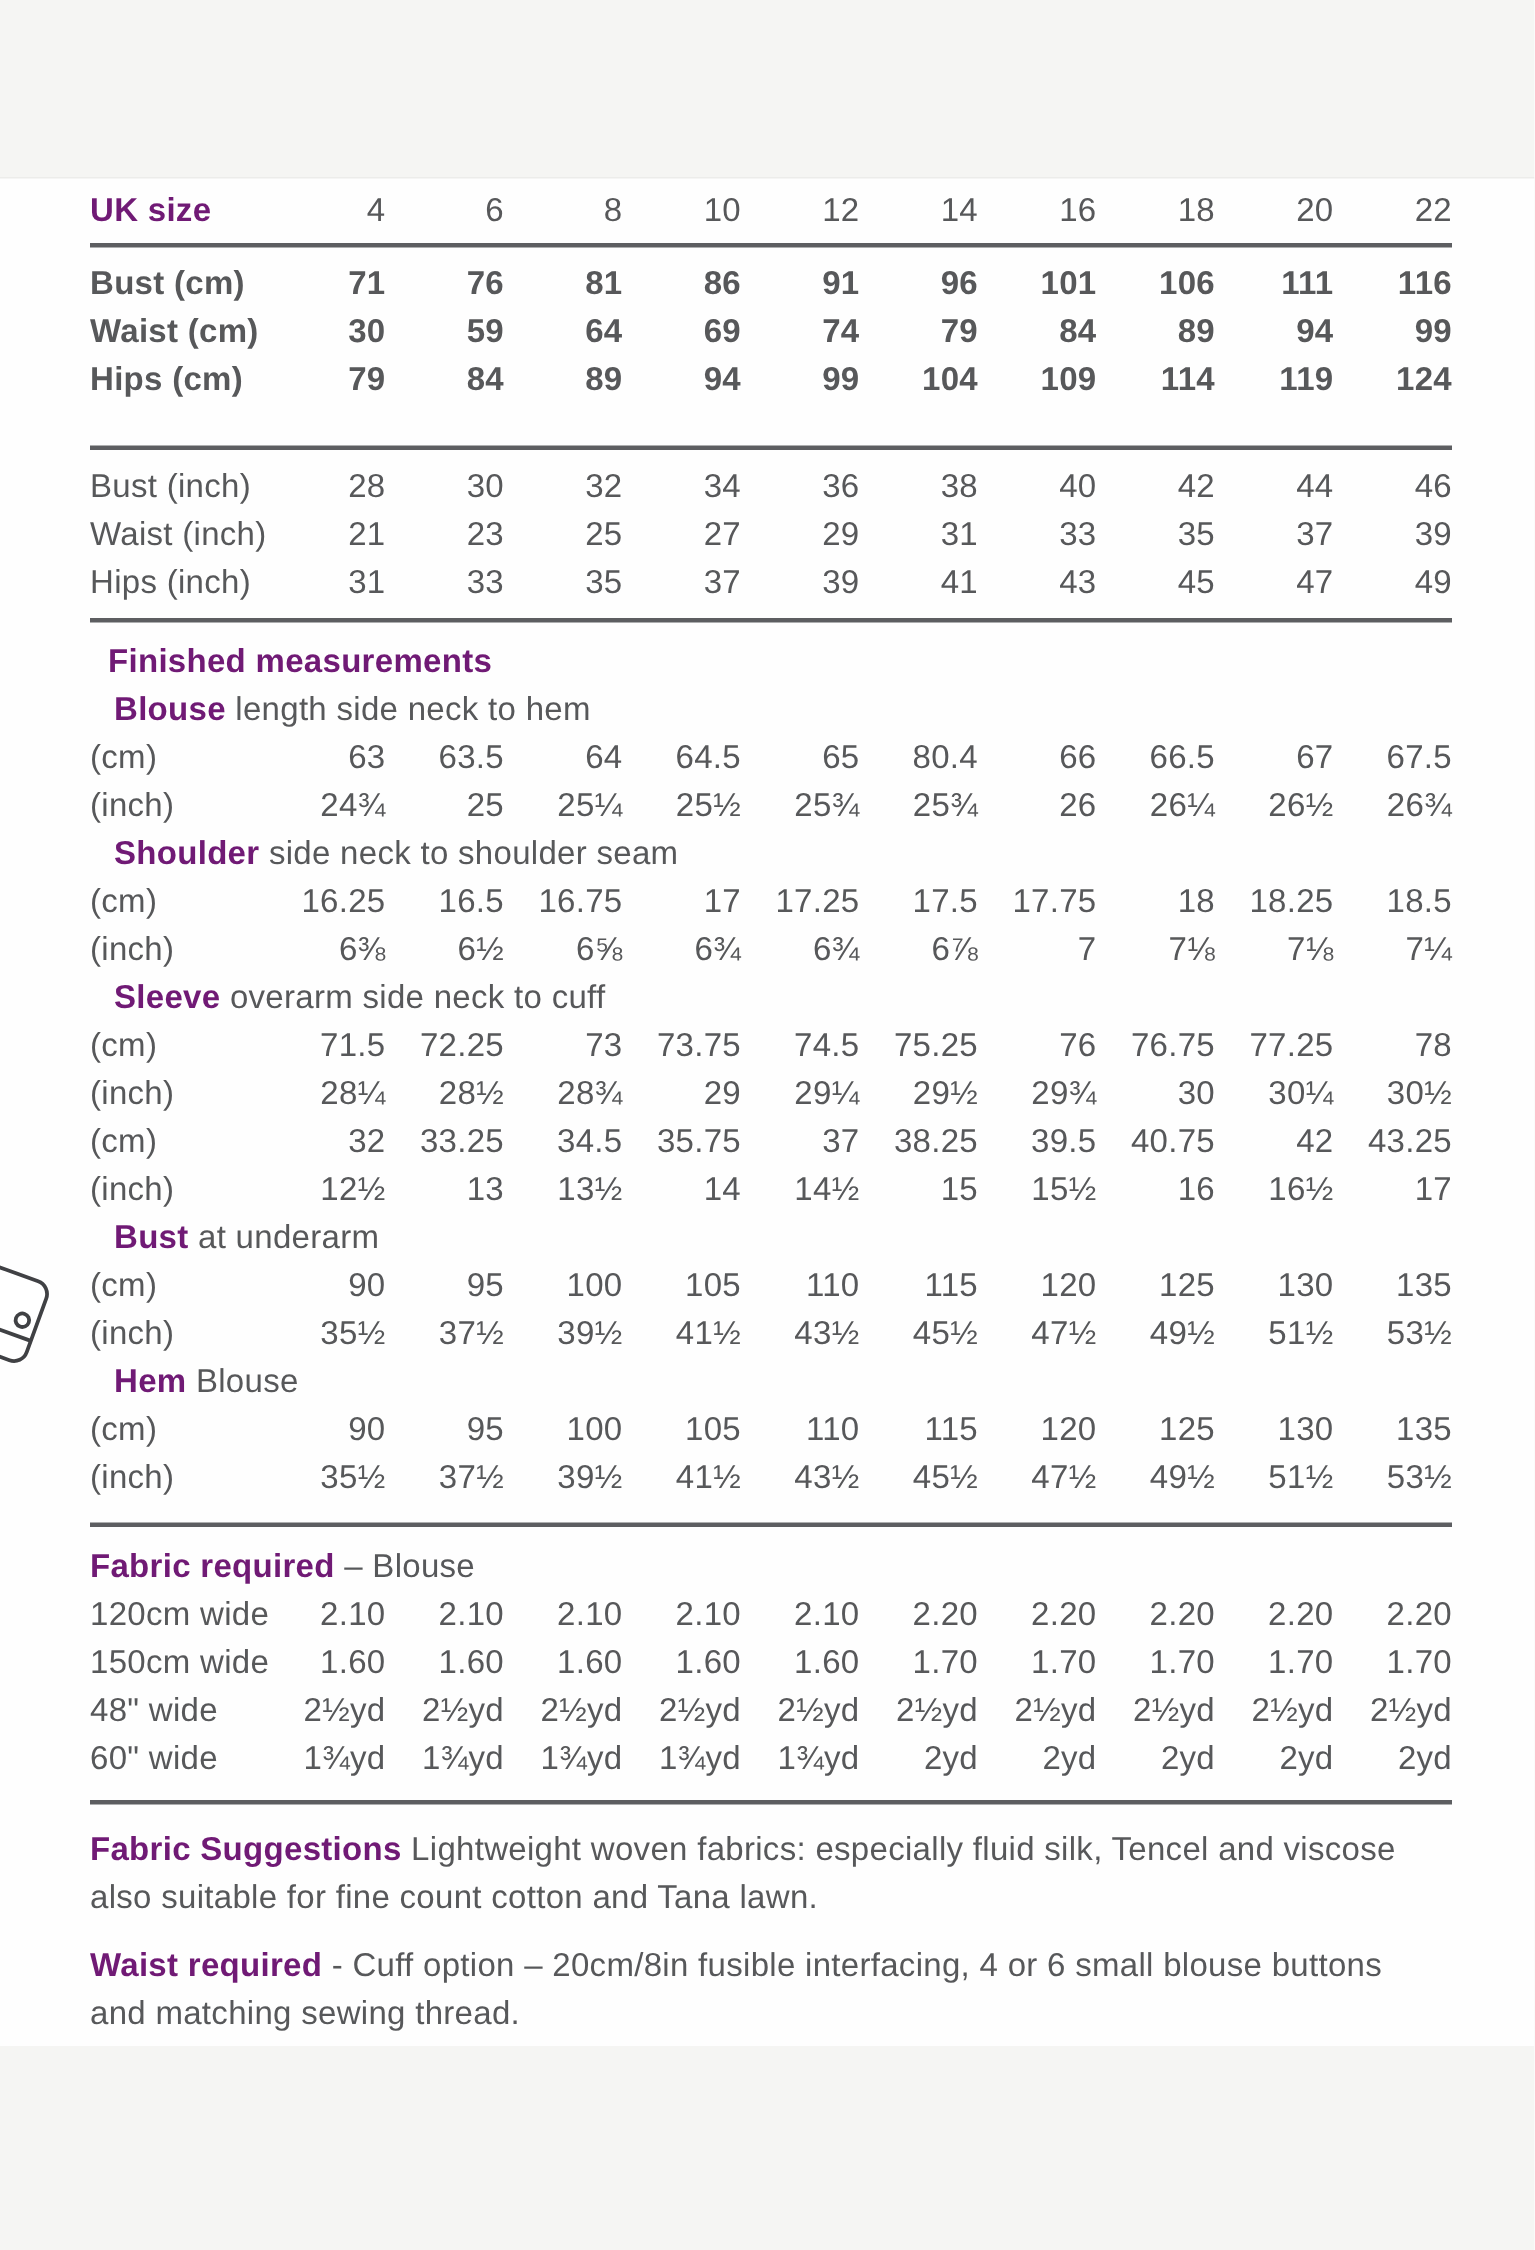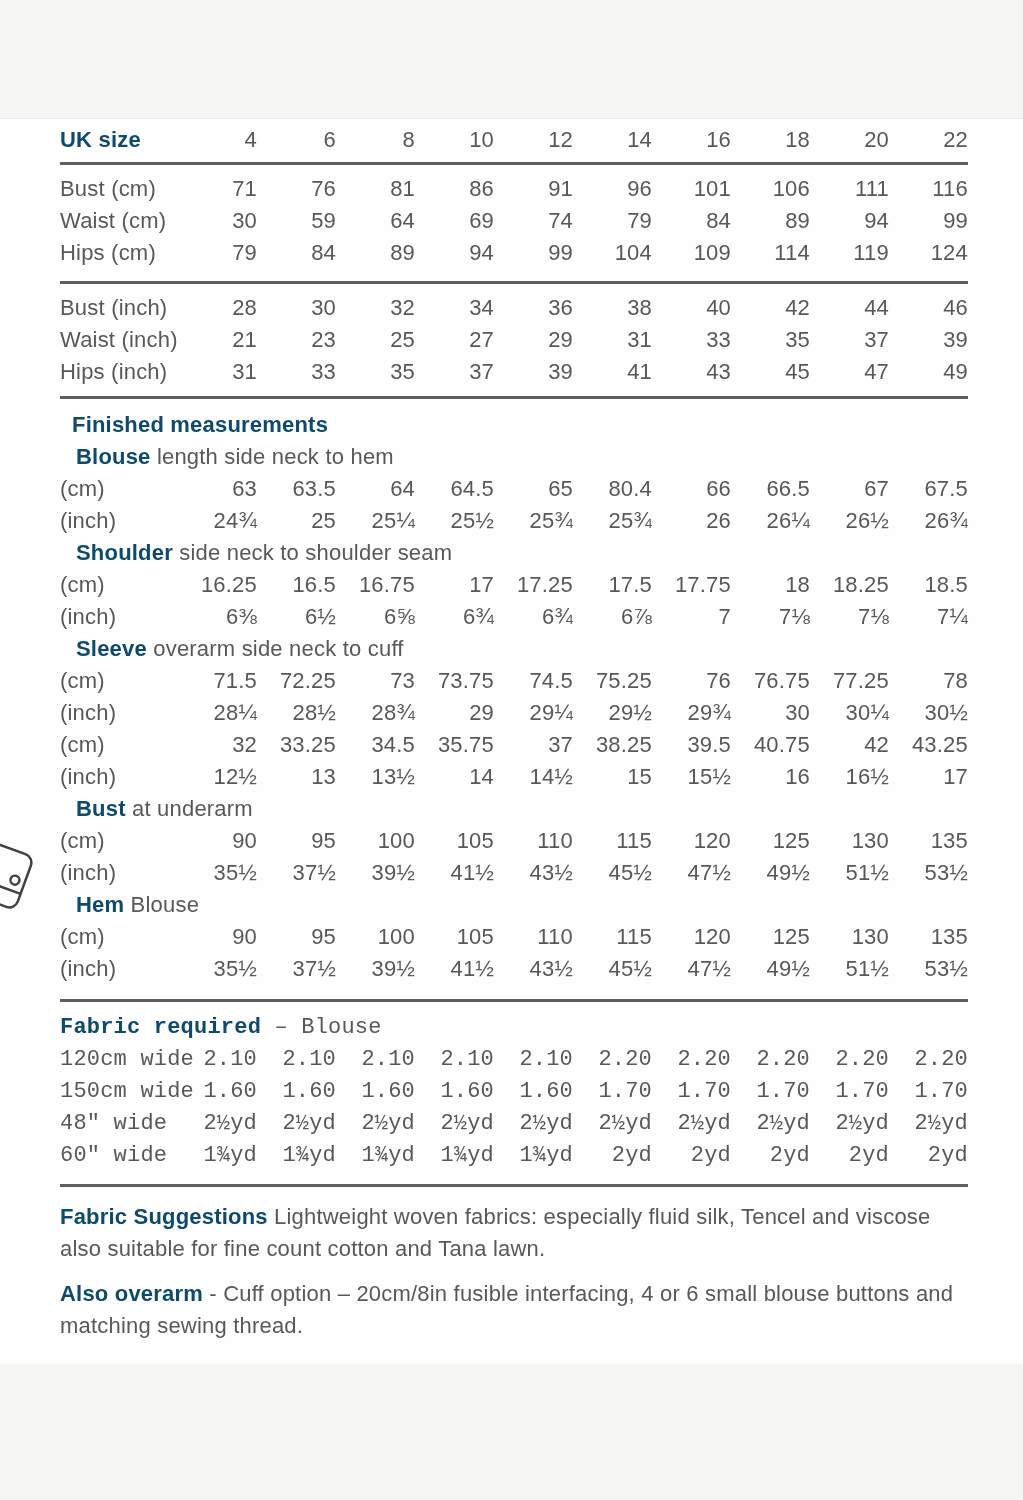--- a/index.html
+++ b/index.html
@@ -15,28 +15,28 @@
   }
   .content{position:absolute;top:118px;left:60px;width:908px;z-index:2;}
   .trow{
     display:grid;grid-template-columns:118px repeat(10,1fr);
     align-items:baseline;line-height:32px;font-size:22px;letter-spacing:.2px;
   }
   .trow.header{line-height:44px;}
   .cell{overflow:visible;}
   .cell.num{text-align:right;}
   .cell.label{white-space:nowrap;}
-  .bold{font-weight:700;color:#0c4a6e;}
+  .bold{font-weight:700;color:#701a75;}
   .rule{height:3px;background:#5d5e61;}
-  .tgroup.cm-group{padding:8px 0 12px;}
+  .tgroup.cm-group{padding:8px 0 28px;font-weight:bold;}
   .tgroup.inch-group{padding:8px 0 8px;}
   .fin-title{margin-top:10px;line-height:32px;font-size:22px;letter-spacing:.2px;margin-left:12px;}
   .sec-head{line-height:32px;font-size:22px;letter-spacing:.2px;margin-left:16px;}
   .rule.pre-fabric{margin-top:14px;}
-  .fabric-block{padding:10px 0 12px;font-family:Liberation Mono, monospace;}
+  .fabric-block{padding:10px 0 12px;}
   .fab-title{line-height:32px;font-size:22px;letter-spacing:.2px;}
   .notes{margin-top:14px;}
   p.note{margin:0 0 13px 0;font-size:22px;line-height:32px;max-width:895px;letter-spacing:.2px;}
   .deco{position:absolute;top:834px;left:-42px;width:80px;height:80px;z-index:3;}
 </style>
 </head>
 <body>
 
 <div class="page-band"></div>
 
@@ -405,16 +405,16 @@
           <div class="cell num">2yd</div>
         </div>
       </div>
   </div>
   <div class="rule"></div>
 
   <div class="notes">
 
       <p class="note"><span class="bold">Fabric Suggestions</span> <span>Lightweight woven fabrics: especially fluid silk, Tencel and viscose also suitable for fine count cotton and Tana lawn.</span></p>
 
-      <p class="note"><span class="bold">Also overarm</span> <span>- Cuff option – 20cm/8in fusible interfacing, 4 or 6 small blouse buttons and matching sewing thread.</span></p>
+      <p class="note"><span class="bold">Waist required</span> <span>- Cuff option – 20cm/8in fusible interfacing, 4 or 6 small blouse buttons and matching sewing thread.</span></p>
     </div>
 
 </main>
 
 </body></html>

